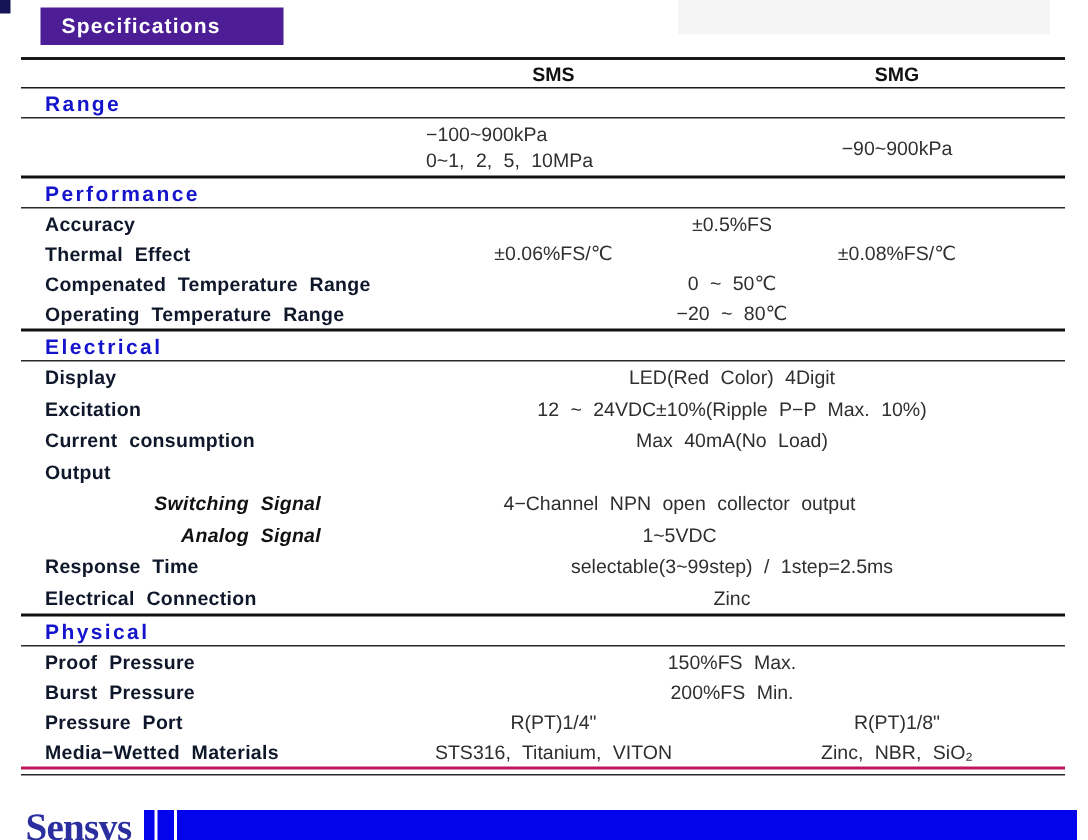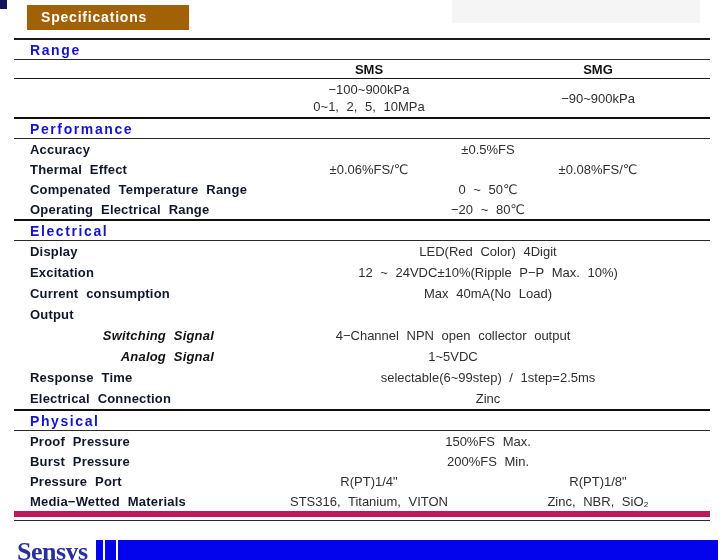--- a/index.html
+++ b/index.html
@@ -13,39 +13,39 @@
   .corner-mark{
     position:absolute;left:0;top:0;width:7px;height:9px;
     background:#141457;
   }
   .gray-patch{
     position:absolute;left:452px;top:0;width:248px;height:23px;
     background:#f5f5f6;
   }
   .banner{
     position:absolute;left:27px;top:5px;width:148px;height:25px;
-    background:#a16207;color:#ffffff;
+    background:#4c1d95;color:#ffffff;
     font-size:14px;font-weight:bold;letter-spacing:0.8px;
     line-height:25px;padding-left:14px;
   }
   .spec-table{
     position:absolute;left:14px;top:38px;width:696px;
     border-top:2px solid #1a1a1a;
     font-size:13px;color:#2f2f2f;
   }
   .row{display:flex;align-items:center;word-spacing:4px;}
   .row.h18{height:18px;}
   .row.h19{height:19px;}
   .row.h20{height:20px;}
   .row.h21{height:21px;}
   .row.h38{height:38px;}
   .line-thin{border-bottom:1px solid #2a2a2a;}
   .line-med{border-bottom:1.5px solid #1a1a1a;}
   .line-thick{border-bottom:2.5px solid #111111;}
-  .line-heavy{border-bottom:6px solid #be185d;}
+  .line-heavy{border-bottom:2px solid #be185d;}
   .bottom-rule{height:3px;border-bottom:1.5px solid #2a2a2a;}
   .label{
     width:270px;flex:none;
     padding-left:16px;box-sizing:border-box;
     font-weight:bold;color:#0f172a;letter-spacing:0.2px;
   }
   .label-indent{
     width:200px;flex:none;text-align:right;
     box-sizing:border-box;
     font-weight:bold;color:#111111;letter-spacing:0.2px;font-style:italic;
@@ -53,21 +53,21 @@
   .section-title{
     padding-left:16px;
     font-size:14px;font-weight:bold;color:#1414cc;letter-spacing:1.6px;
   }
   .vals{flex:1;display:flex;align-items:center;height:100%;}
   .val-sms{width:170px;flex:none;text-align:center;}
   .val-smg{width:224px;flex:none;margin-left:auto;text-align:center;}
   .val-span{flex:1;text-align:center;padding-right:18px;}
   .col-head{font-weight:bold;color:#111111;}
   .range-sms{
-    width:170px;flex:none;text-align:center;
+    width:170px;flex:none;
     display:flex;flex-direction:column;justify-content:space-around;height:100%;
     padding:2px 0;box-sizing:border-box;
   }
   .footer{
     position:absolute;left:14px;top:540px;width:704px;height:28px;
     display:flex;align-items:stretch;
   }
   .logo-text{
     font-family:"Liberation Serif","DejaVu Serif",serif;
     font-weight:bold;font-style:normal;
@@ -86,30 +86,30 @@
 
 <div class="page">
 
   <div class="corner-mark"></div>
   <div class="gray-patch"></div>
 
   <div class="banner">Specifications</div>
 
   <div class="spec-table">
 
-    <div class="row h19 line-thin">
-      <div class="section-title">Range</div>
-    </div>
-
     <div class="row h18 line-med">
       <div class="label"></div>
       <div class="vals">
         <div class="val-sms col-head">SMS</div>
         <div class="val-smg col-head">SMG</div>
       </div>
+    </div>
+
+    <div class="row h19 line-thin">
+      <div class="section-title">Range</div>
     </div>
     <div class="row h38 line-thick">
       <div class="label"></div>
       <div class="vals">
         <div class="range-sms">
           <span>−100~900kPa</span>
           <span>0~1, 2, 5, 10MPa</span>
         </div>
         <div class="val-smg">−90~900kPa</div>
       </div>
@@ -131,21 +131,21 @@
         <div class="val-smg">±0.08%FS/℃</div>
       </div>
     </div>
     <div class="row h20">
       <div class="label">Compenated Temperature Range</div>
       <div class="vals">
           <div class="val-span">0 ~ 50℃</div>
         </div>
     </div>
     <div class="row h20 line-thick">
-      <div class="label">Operating Electrical Range</div>
+      <div class="label">Operating Temperature Range</div>
       <div class="vals">
           <div class="val-span">−20 ~ 80℃</div>
         </div>
     </div>
 
     <div class="row h19 line-thin">
       <div class="section-title">Electrical</div>
     </div>
     <div class="row h21">
       <div class="label">Display</div>
@@ -177,21 +177,21 @@
     </div>
     <div class="row h21">
       <div class="label-indent">Analog Signal</div>
       <div class="vals">
           <div class="val-span">1~5VDC</div>
         </div>
     </div>
     <div class="row h21">
       <div class="label">Response Time</div>
       <div class="vals">
-          <div class="val-span">selectable(6~99step) / 1step=2.5ms</div>
+          <div class="val-span">selectable(3~99step) / 1step=2.5ms</div>
         </div>
     </div>
     <div class="row h21 line-thick">
       <div class="label">Electrical Connection</div>
       <div class="vals">
           <div class="val-span">Zinc</div>
         </div>
     </div>
 
     <div class="row h19 line-thin">

